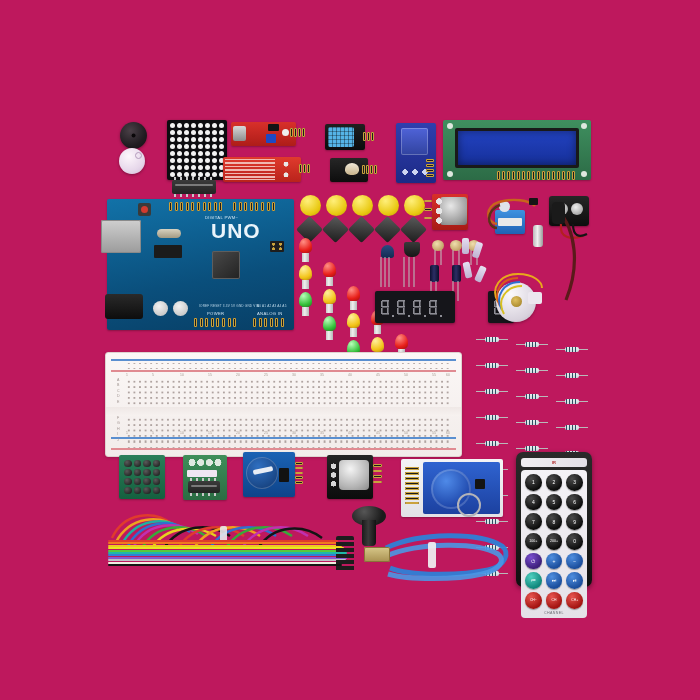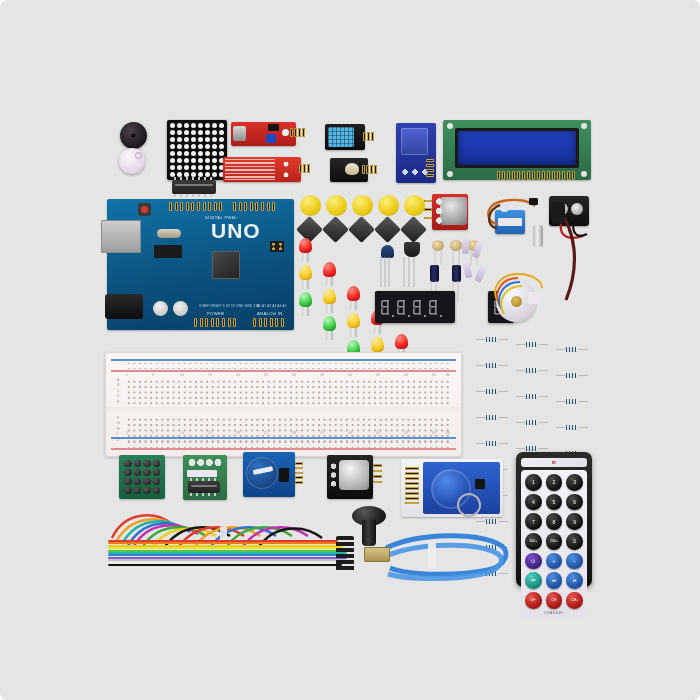--- a/index.html
+++ b/index.html
@@ -1,19 +1,19 @@
 <!DOCTYPE html>
 <html><head>
 <meta charset="utf-8">
 <title>Arduino Starter Kit</title>
 <style>
   html,body{margin:0;padding:0;background:#ffffff;}
   body{width:700px;height:700px;overflow:hidden;
        font-family:"Liberation Sans",sans-serif;}
-  #stage{position:relative;width:700px;height:700px;background:#e5e5e5;border-radius:7px;}
+  #stage{position:relative;width:700px;height:700px;background:#be185d;}
   .abs{position:absolute;}
 
   
   .pcb{border-radius:2px;box-shadow:0 1px 2px rgba(0,0,0,.28);}
   .hdr{display:flex;gap:1px;}
   .hdr i{display:block;width:3px;height:9px;background:#1c1c1c;border-radius:1px;
          box-shadow:inset 0 0 0 1px #caa23c;}
   .shine{background-image:linear-gradient(145deg,rgba(255,255,255,.45),rgba(255,255,255,0) 55%);}
 
   

